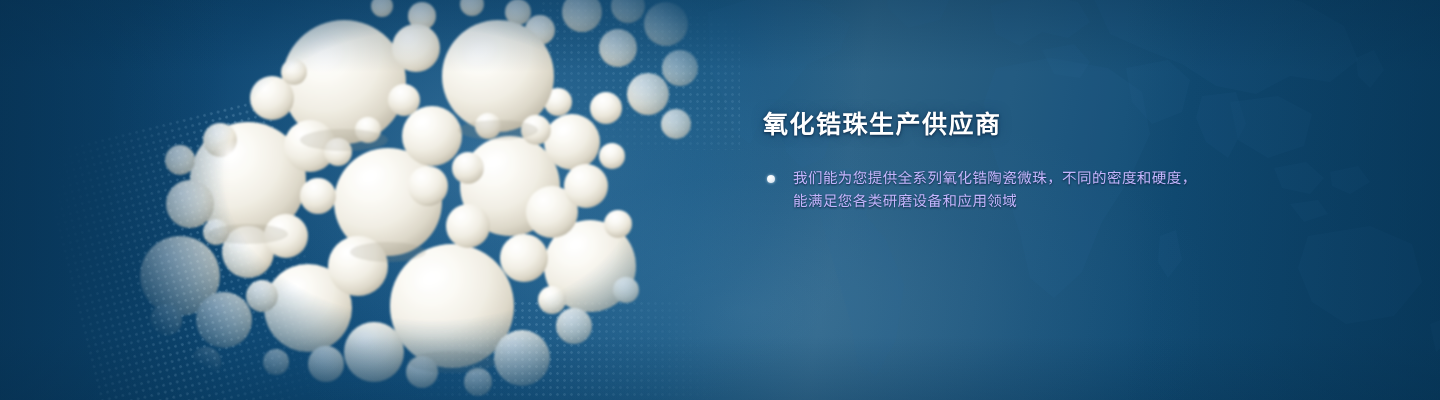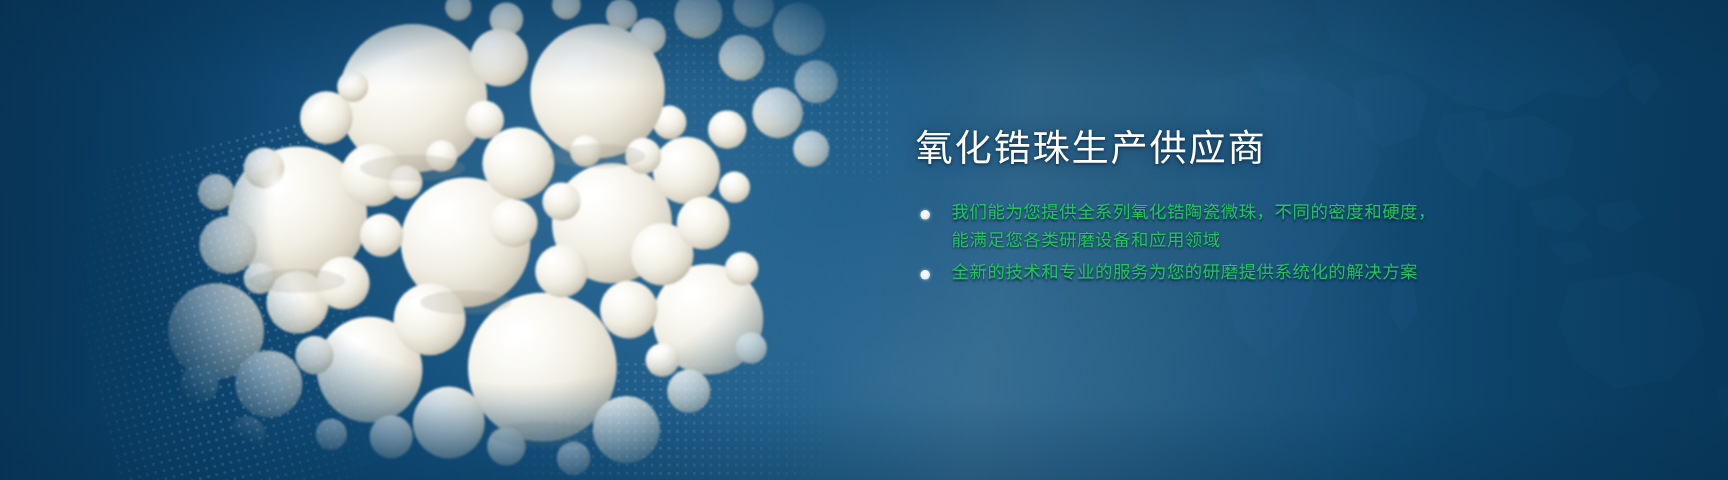--- a/index.html
+++ b/index.html
@@ -128,40 +128,40 @@
   .beads-photo svg { width:100%; height:100%; display:block; overflow:visible; }
 
   
   .copy {
     position:absolute;
     left:763px; top:104px;
     width:470px;
   }
 
   .headline {
-    font-size:31px;
+    font-size:25px;
     line-height:40px;
-    font-weight:400;
+    font-weight:700;
     color:#ffffff;
     letter-spacing:1.5px;
     text-shadow:0 1px 3px rgba(0,20,45,0.75), 0 0 12px rgba(10,50,90,0.5);
     white-space:nowrap;
   }
 
   .bullets {
     margin-top:23px;
     list-style:none;
   }
   .bullet {
     position:relative;
     padding-left:30px;
     margin-bottom:4px;
     font-size:14.5px;
     line-height:23px;
-    color:#22c55e;
+    color:#c4b5fd;
     letter-spacing:0.45px;
     text-shadow:0 1px 2px rgba(0,20,45,0.8);
   }
   .bullet-dot {
     position:absolute;
     left:4px; top:7.5px;
     width:8px; height:8px;
     border-radius:50%;
     background:radial-gradient(circle at 34% 30%, #ffffff 0%, #eef4f9 45%, #c7d9e8 100%);
     box-shadow:0 0 3px rgba(220,238,252,0.7);
@@ -356,22 +356,18 @@
     <h1 class="headline">氧化锆珠生产供应商</h1>
 
     <ul class="bullets">
 
       <li class="bullet">
         <span class="bullet-dot"></span>
         <span class="bullet-line">我们能为您提供全系列氧化锆陶瓷微珠，不同的密度和硬度，</span>
         <span class="bullet-line">能满足您各类研磨设备和应用领域</span>
       </li>
 
-      <li class="bullet">
-        <span class="bullet-dot"></span>
-        <span class="bullet-line">全新的技术和专业的服务为您的研磨提供系统化的解决方案</span>
-      </li>
 
 
     </ul>
   </div>
 
 </div>
 
 </body></html>

